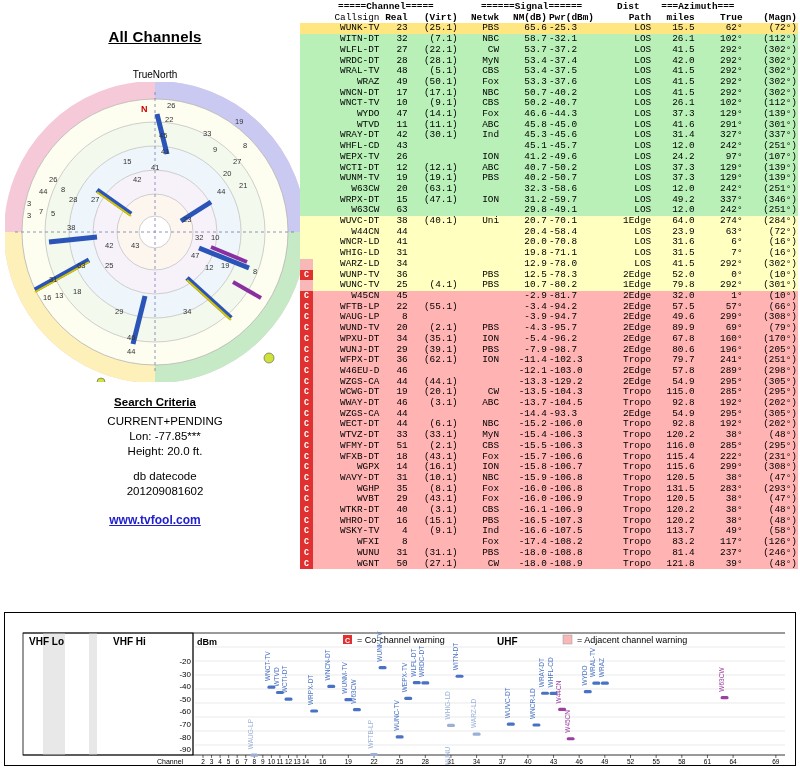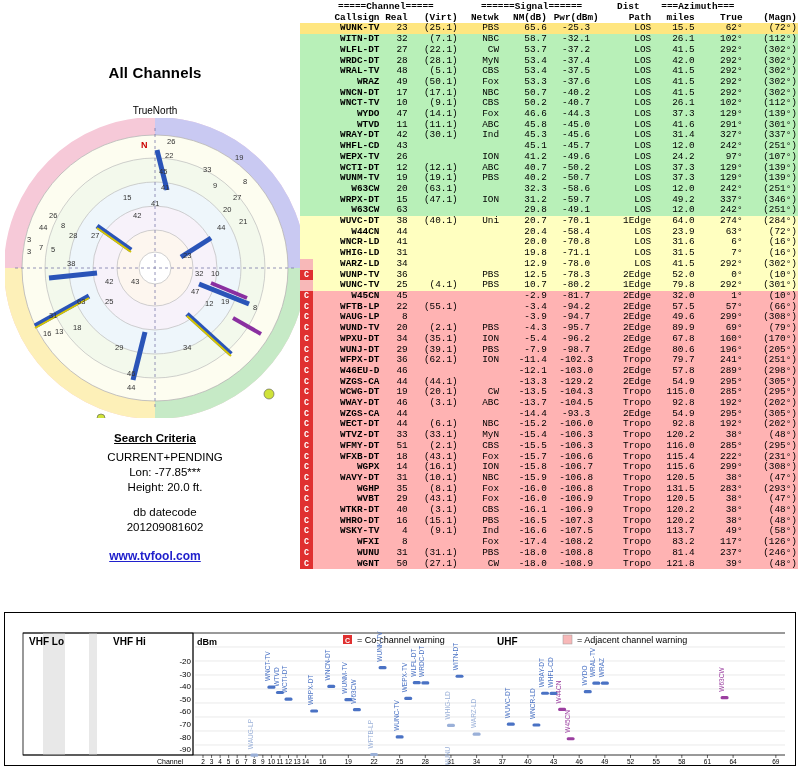--- a/index.html
+++ b/index.html
@@ -11,21 +11,21 @@
     overflow: hidden;
   }
   #root { position: relative; width: 800px; height: 768px; }
 
   
   #left-panel {
     position: absolute; left: 0; top: 0; width: 310px; height: 610px;
   }
   #left-title {
     text-align: center; font-weight: bold; font-size: 15px;
-    margin-top: 64px; letter-spacing: .2px;
+    margin-top: 28px; letter-spacing: .2px; text-decoration: underline;
   }
   #truenorth-label {
     text-align: center; font-size: 10px; margin-top: 24px; color: #000;
   }
   #polar-wrap { position: relative; width: 300px; height: 300px; margin: 2px auto 0; }
   #polar-wrap svg { display: block; }
 
   #search-criteria {
     text-align: center; margin-top: 14px;
   }
@@ -47,26 +47,26 @@
     font-size: 9.4px; line-height: 10.7px;
   }
   table.sig { border-collapse: collapse; width: 498px; }
   table.sig td, table.sig th { padding: 0 1px; white-space: pre; }
   .grp { text-align:center; font-weight: bold; font-size: 9.4px; color:#000; }
   .hdr td { font-weight: bold; text-align: center; font-size: 9.4px; color:#000;}
   .cw { width: 12px; text-align:center; font-weight:bold; color:#fff; font-size:8.4px;}
   .cw.co { background:#e03030; }
   .cw.adj { background:#f8b8b8; color:#000; }
   .cw.none { background:transparent; }
-  td.call { width: 62px; text-align: right; font-weight: bold; }
+  td.call { width: 62px; text-align: right; font-weight: normal; }
   td.real { width: 26px; text-align: right; }
   td.virt { width: 46px; text-align: right; }
   td.netw { width: 38px; text-align: right; }
   td.nm   { width: 44px; text-align: right; }
-  td.pwr  { width: 52px; text-align: center; }
+  td.pwr  { width: 52px; text-align: left; }
   td.path { width: 44px; text-align: right; }
   td.dist { width: 40px; text-align: right; }
   td.true { width: 44px; text-align: right; }
   td.magn { width: 50px; text-align: right; }
 
   
   #bottom-panel {
     position: absolute; left: 4px; top: 612px; width: 792px; height: 154px;
     border: 1px solid #000; background: #fff;
   }

